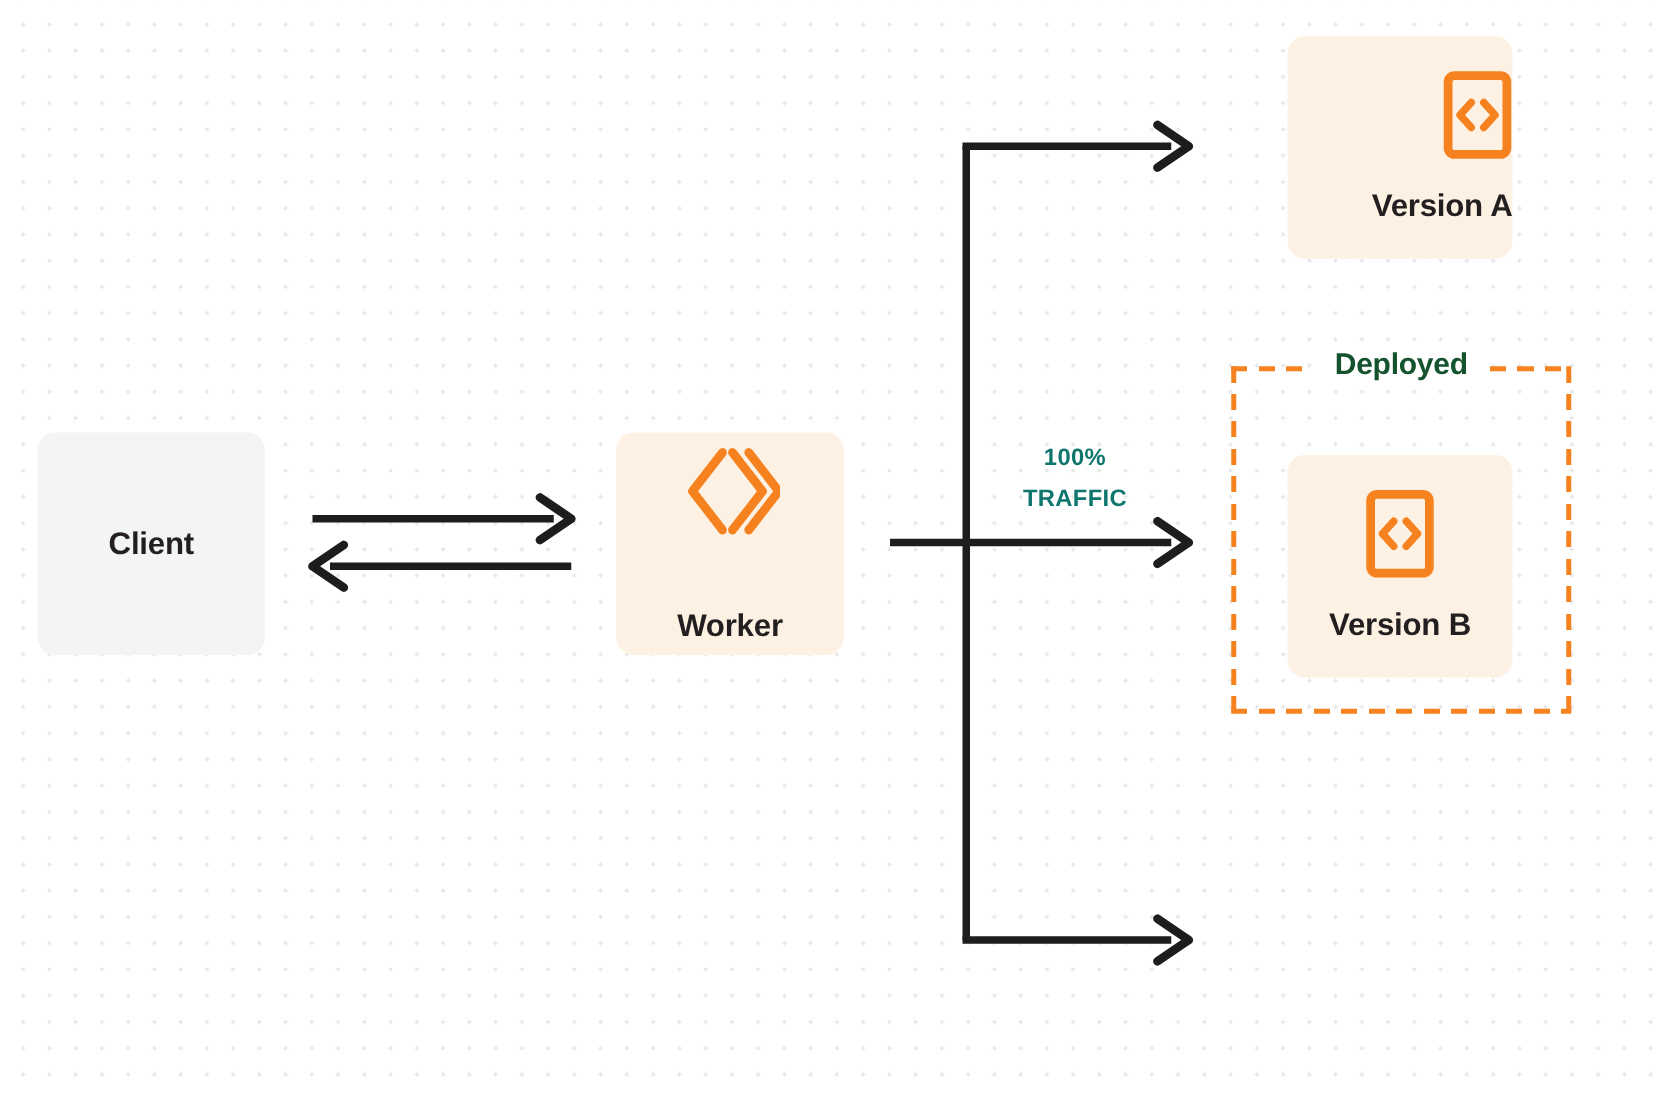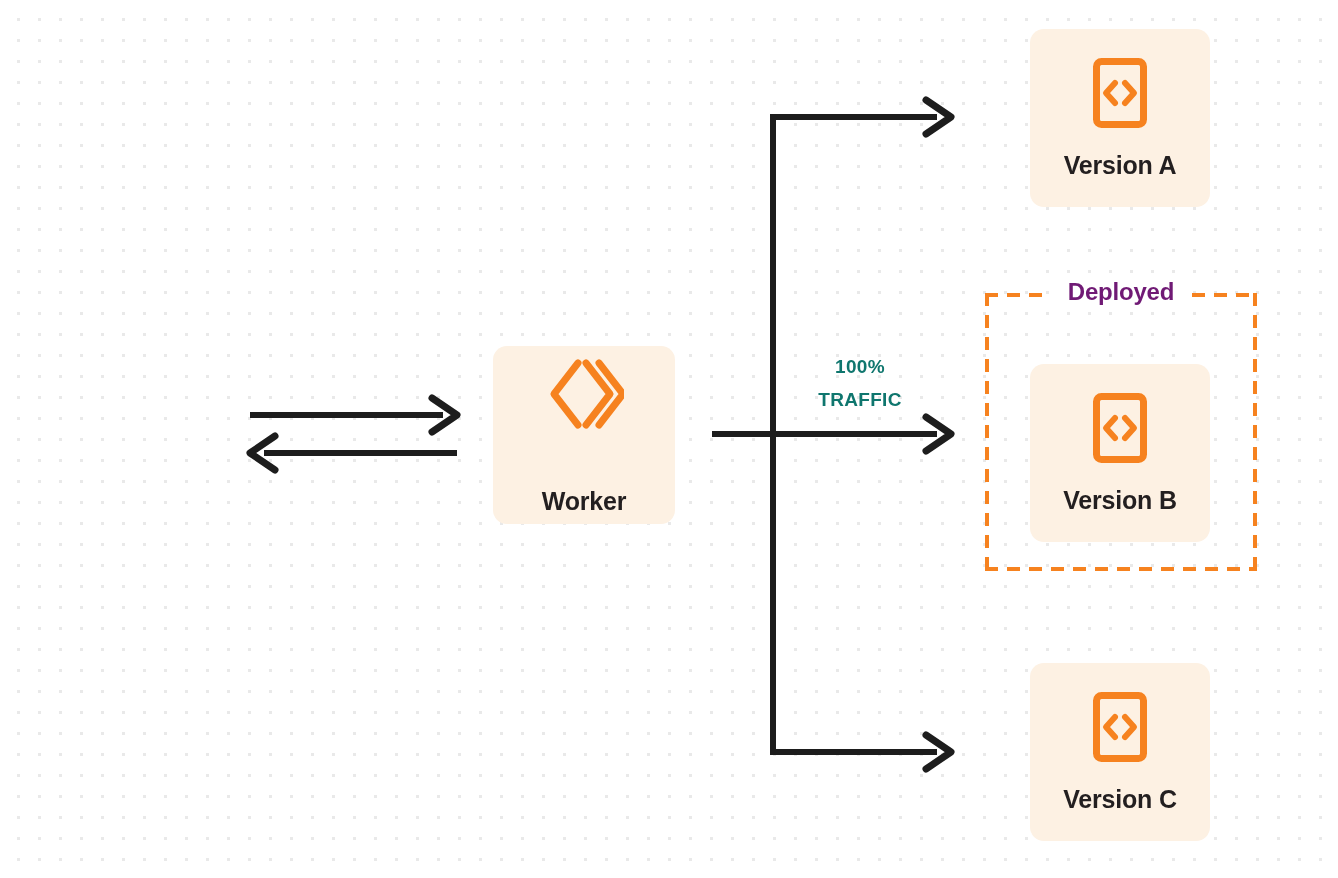--- a/index.html
+++ b/index.html
@@ -61,21 +61,21 @@
   }
   .worker-node .node-label { margin-top: 18px; }
 
   .version-node {
     left: 1030px;
     width: 180px;
     height: 178px;
     background: #fdf1e3;
   }
   .version-node .node-label { margin-top: 18px; }
-  .version-a { top: 29px; }
+  .version-a { top: 29px; align-items: flex-end; }
   .version-b { top: 346px; margin-top: 18px; }
   .version-c { top: 663px; }
 
   
   .code-icon { display: block; }
   .worker-icon { display: block; }
 
   
   .deployed-frame {
     position: absolute;
@@ -102,21 +102,21 @@
 
   .deployed-label {
     position: absolute;
     left: 50%;
     top: -17px;
     transform: translateX(-50%);
     padding: 0 9px;
     background: #ffffff;
     font-size: 24px;
     font-weight: bold;
-    color: #701a75;
+    color: #14532d;
     letter-spacing: -0.2px;
     white-space: nowrap;
     line-height: 32px;
   }
 
   
   .connector-layer {
     position: absolute;
     inset: 0;
     pointer-events: none;
@@ -172,20 +172,23 @@
       <path d="M 770 752 L 937 752" stroke="#1d1d1d" stroke-width="6" fill="none" stroke-linecap="butt"></path>
       <path d="M 926 735 L 951 752 L 926 769" stroke="#1d1d1d" stroke-width="7" fill="none" stroke-linecap="round" stroke-linejoin="round"></path>
     </g>
   </svg>
 
   <div class="traffic-label">
     <span>100%</span>
     <span>TRAFFIC</span>
   </div>
 
+  <div class="node client-node">
+    <div class="node-label">Client</div>
+  </div>
 
   <div class="node worker-node">
     <span class="worker-icon">
       <svg width="80" height="78" viewBox="0 0 80 78" fill="none">
         <path d="M34 8 L10 39 L34 70" stroke="#f6821f" stroke-width="7" stroke-linecap="round" stroke-linejoin="round" fill="none"></path>
         <path d="M42 8 L66 39 L42 70" stroke="#f6821f" stroke-width="7" stroke-linecap="round" stroke-linejoin="round" fill="none"></path>
         <path d="M55 8 L79 39 L55 70" stroke="#f6821f" stroke-width="7" stroke-linecap="round" stroke-linejoin="round" fill="none"></path>
       </svg>
     </span>
     <div class="node-label">Worker</div>
@@ -215,24 +218,14 @@
     <span class="code-icon">
       <svg width="56" height="72" viewBox="0 0 56 72" fill="none">
         <rect x="4.5" y="4.5" width="47" height="63" rx="5" ry="5" stroke="#f6821f" stroke-width="7" fill="none"></rect>
         <path d="M23 26 L14 36 L23 46" stroke="#f6821f" stroke-width="6" stroke-linecap="round" stroke-linejoin="round" fill="none"></path>
         <path d="M33 26 L42 36 L33 46" stroke="#f6821f" stroke-width="6" stroke-linecap="round" stroke-linejoin="round" fill="none"></path>
       </svg>
     </span>
     <div class="node-label">Version B</div>
   </div>
 
-  <div class="node version-node version-c">
-    <span class="code-icon">
-      <svg width="56" height="72" viewBox="0 0 56 72" fill="none">
-        <rect x="4.5" y="4.5" width="47" height="63" rx="5" ry="5" stroke="#f6821f" stroke-width="7" fill="none"></rect>
-        <path d="M23 26 L14 36 L23 46" stroke="#f6821f" stroke-width="6" stroke-linecap="round" stroke-linejoin="round" fill="none"></path>
-        <path d="M33 26 L42 36 L33 46" stroke="#f6821f" stroke-width="6" stroke-linecap="round" stroke-linejoin="round" fill="none"></path>
-      </svg>
-    </span>
-    <div class="node-label">Version C</div>
-  </div>
 
 </div>
 
 </body></html>

